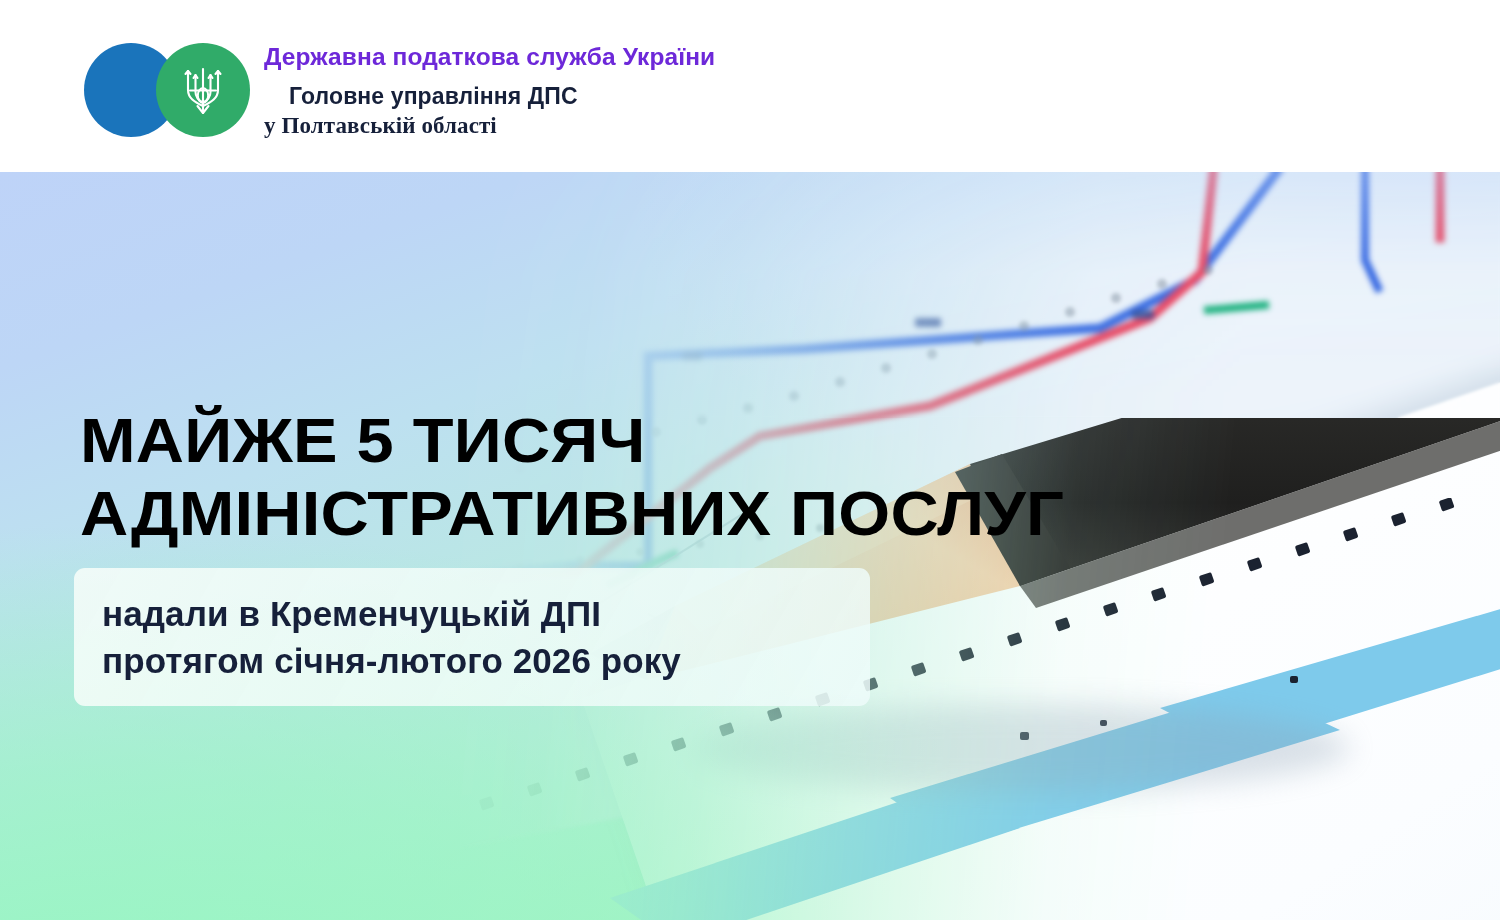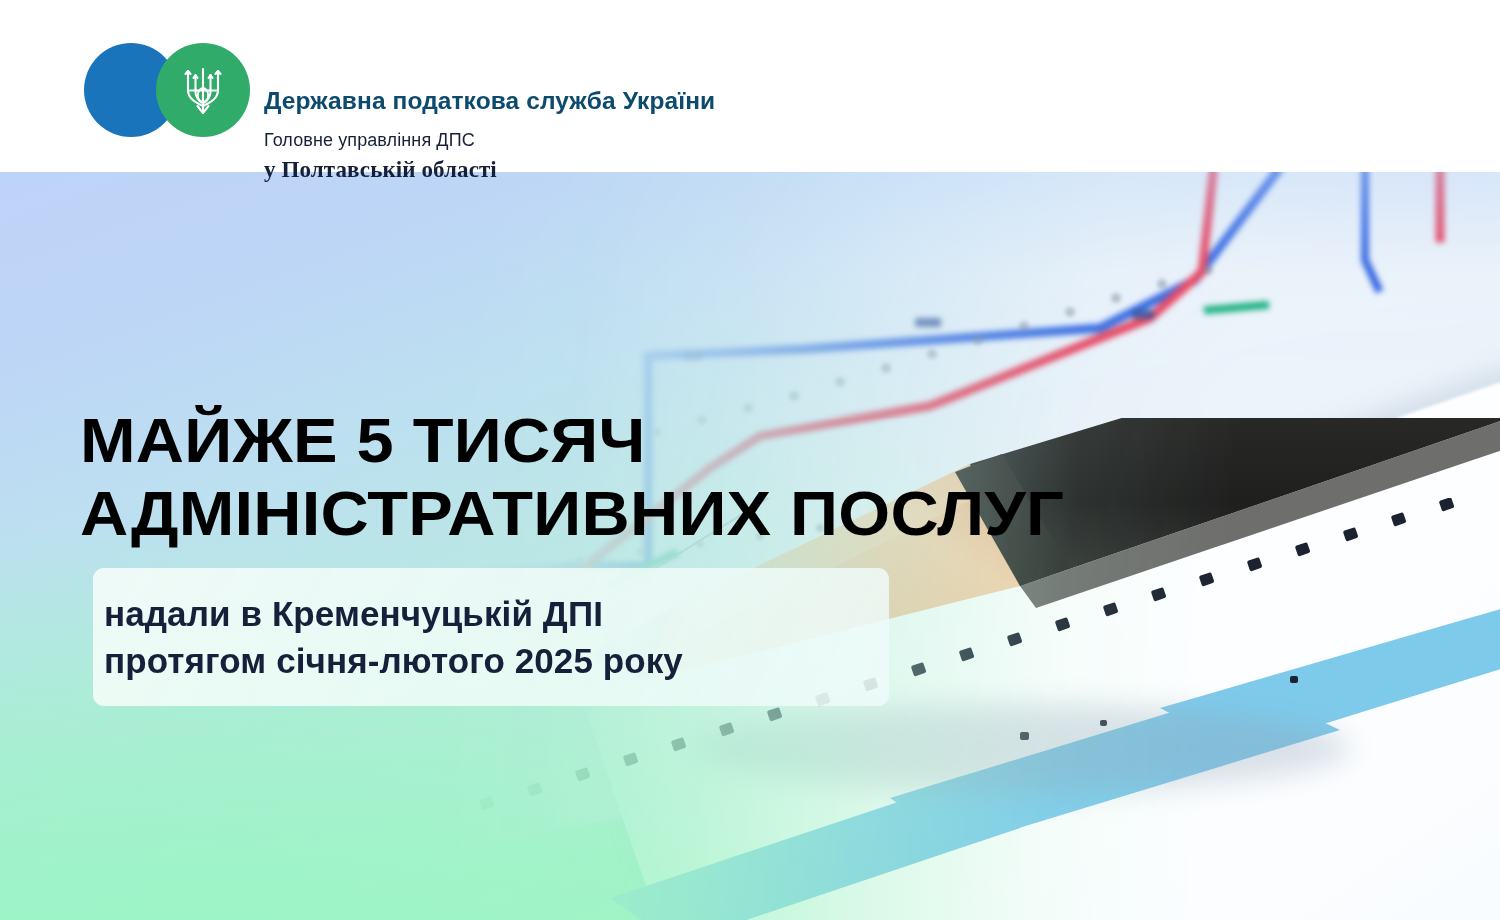--- a/index.html
+++ b/index.html
@@ -55,30 +55,30 @@
     position:absolute;
     left:264px; top:42px;
     color:#16203a;
     letter-spacing:0.1px;
   }
   .org-line1 {
     font-size:24.5px;
     font-weight:700;
     line-height:30px;
     white-space:nowrap;
-    color:#0c4a6e;
-    margin-top:44px;
+    color:#6d28d9;
   }
   .org-line2 {
     margin-top:10px;
-    font-size:18px;
-    font-weight:400;
+    font-size:23px;
+    font-weight:700;
     line-height:29px;
     white-space:nowrap;
     color:#16203a;
+    margin-left:25px;
   }
   .org-line3 {
     font-size:23px;
     font-weight:600;
     line-height:29px;
     white-space:nowrap;
     color:#16203a;
     font-family:Liberation Serif, serif;
   }
 
@@ -191,22 +191,21 @@
   .subtitle-box {
     position:absolute;
     left:74px; top:396px;
     width:796px; height:138px;
     background:linear-gradient(120deg, rgba(246,253,249,0.88) 0%, rgba(240,252,248,0.86) 55%, rgba(238,251,250,0.83) 100%);
     border-radius:11px;
     z-index:30;
     display:flex;
     flex-direction:column;
     justify-content:center;
-    padding-left:11px;
-    margin-left:19px;
+    padding-left:28px;
   }
   .subtitle-line {
     color:#16203a;
     font-weight:700;
     font-size:35px;
     line-height:47px;
     letter-spacing:0.1px;
     white-space:nowrap;
   }
 </style>
@@ -393,17 +392,17 @@
       <div class="photo-blur-top"></div>
     </div>
 
     <h1 class="headline">
       <span class="hl-line">МАЙЖЕ 5 ТИСЯЧ</span>
       <span class="hl-line">АДМІНІСТРАТИВНИХ ПОСЛУГ</span>
     </h1>
 
     <div class="subtitle-box">
       <div class="subtitle-line">надали в Кременчуцькій ДПІ</div>
-      <div class="subtitle-line">протягом січня-лютого 2025 року</div>
+      <div class="subtitle-line">протягом січня-лютого 2026 року</div>
     </div>
 
   </div>
 </div>
 
 </body></html>

